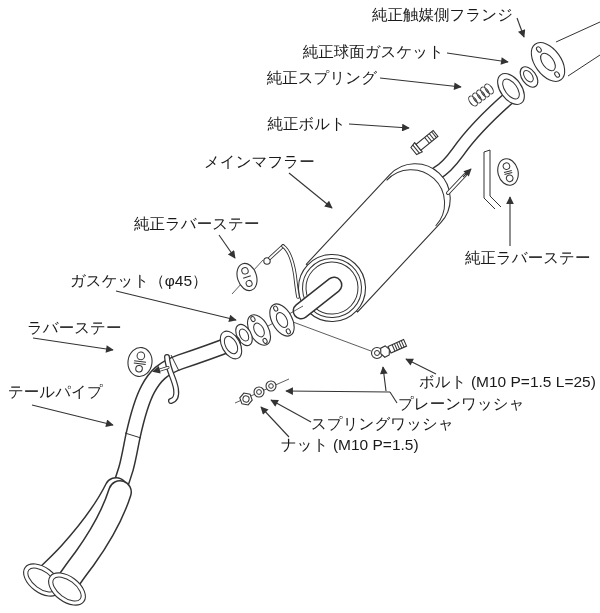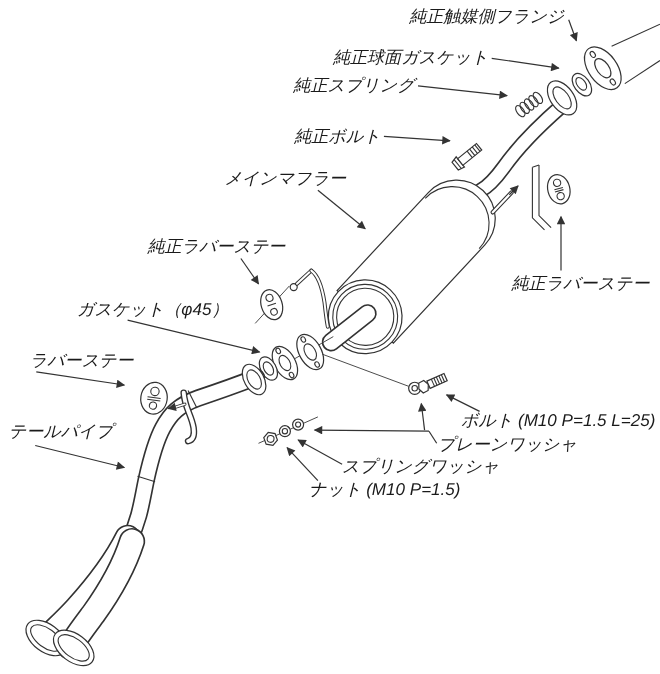--- a/index.html
+++ b/index.html
@@ -1,16 +1,16 @@
 <!DOCTYPE html>
 <html><head>
 <meta charset="utf-8">
 <style>
   html,body{margin:0;padding:0;background:#ffffff;}
-  #stage{position:relative;width:600px;height:613px;background:#ffffff;overflow:hidden;font-style:italic;}
+  #stage{position:relative;width:600px;height:613px;background:#ffffff;overflow:hidden;}
   svg{display:block;}
   .lbl{font-family:"Liberation Sans","DejaVu Sans",sans-serif;font-size:15.5px;fill:#1a1a1a;}
   .ln{stroke:#333;stroke-width:1.1;fill:none;}
   .thin{stroke:#333;stroke-width:0.8;fill:none;}
   .shape{stroke:#333;stroke-width:1.1;fill:#ffffff;}
   .shapen{stroke:#333;stroke-width:1;fill:none;}
   .pipe-o{stroke:#333;fill:none;stroke-linecap:round;stroke-linejoin:round;}
   .pipe-i{stroke:#fff;fill:none;stroke-linecap:round;stroke-linejoin:round;}
 </style>
 </head>

